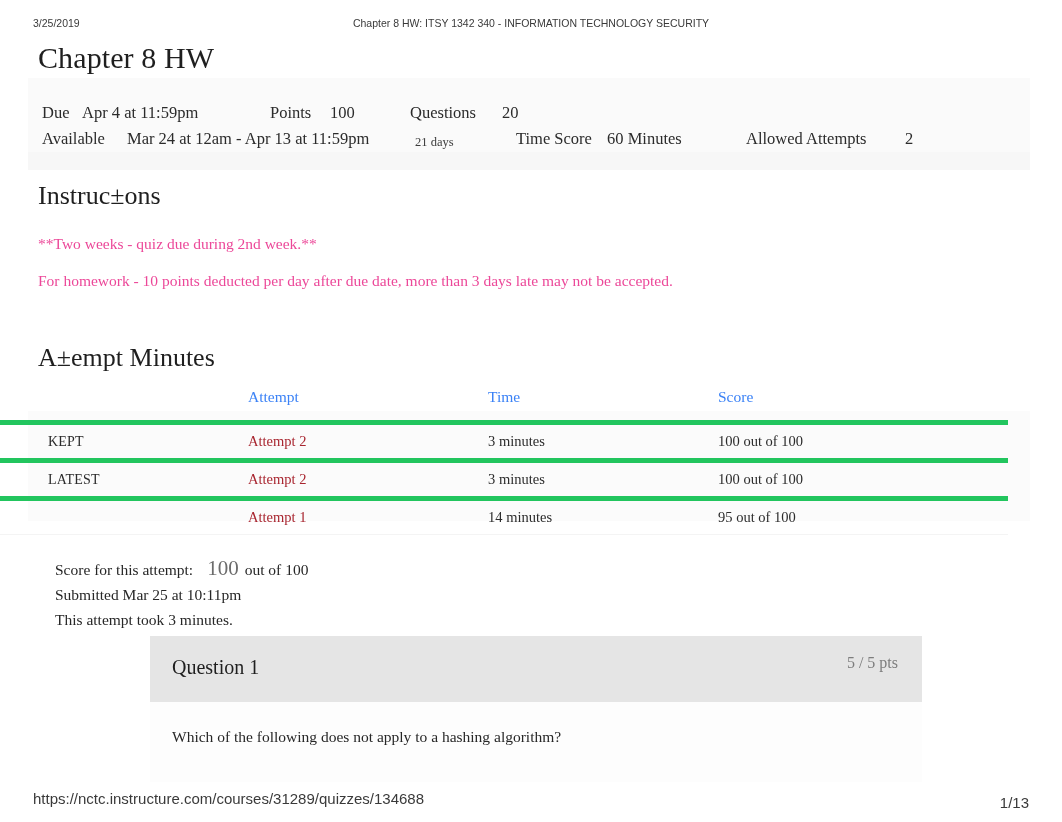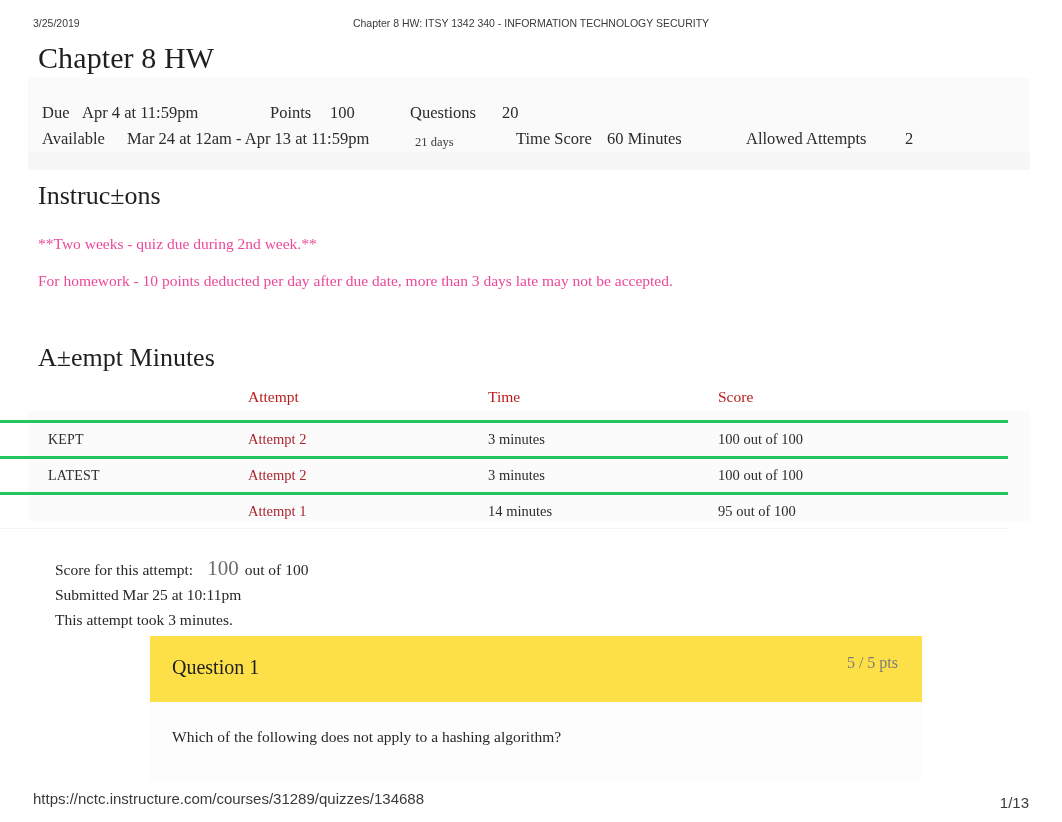--- a/index.html
+++ b/index.html
@@ -156,32 +156,32 @@
   .att-table {
     width: 1000px;
     margin: 0;
     border-collapse: collapse;
     table-layout: fixed;
   }
   .att-table th {
     font-weight: normal;
     text-align: left;
     font-size: 15.5px;
-    color: #b91c1c;
+    color: #3b82f6;
     padding: 0 0 10px 0;
     height: 22px;
     vertical-align: top;
   }
   .att-table td {
     font-size: 14.5px;
     color: #2b2b2b;
     height: 33px;
     padding: 0;
     vertical-align: middle;
-    border-top: 3px solid #22c55e;
+    border-top: 5px solid #22c55e;
   }
   .col-kept    { width: 200px; padding-left: 48px !important; }
   .col-attempt { width: 240px; padding-left: 0px; }
   .col-time    { width: 230px; }
   .col-score   { width: 290px; }
   .th-kept     { padding-left: 48px !important; }
   .th-attempt  { padding-left: 0px; }
 
   .att-link {
     color: #a8252f;
@@ -219,21 +219,21 @@
   .question-card {
     position: absolute;
     left: 150px;
     top: 636px;
     width: 772px;
     background: #fcfcfc;
   }
   .question-header {
     position: relative;
     height: 66px;
-    background: #fde047;
+    background: #e5e5e5;
     text-decoration: underline;
   }
   .question-title {
     position: absolute;
     left: 22px;
     top: 20px;
     font-size: 20px;
     color: #1f1f1f;
   }
   .question-points {

